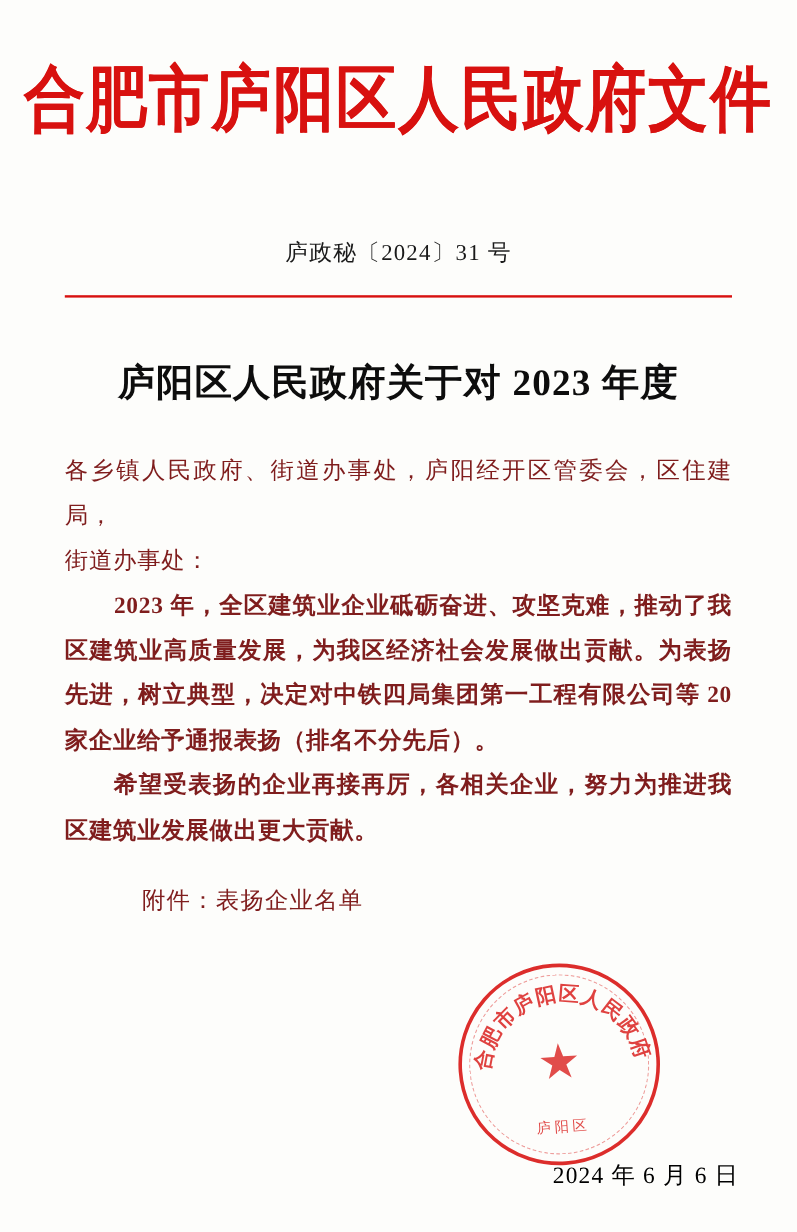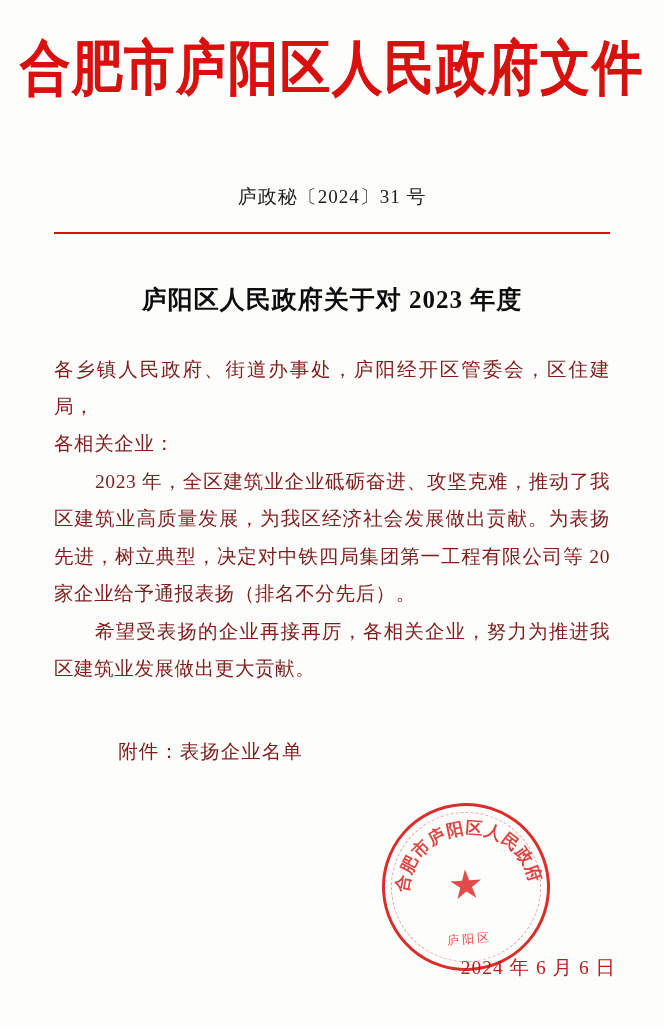--- a/index.html
+++ b/index.html
@@ -17,21 +17,21 @@
   }
 
   .page {
     position: absolute;
     inset: 0;
     background: #fdfdfb;
   }
 
   
   .doc-header {
-    padding-top: 34px;
+    padding-top: 48px;
     text-align: center;
   }
   .doc-header-title {
     color: #d8110f;
     font-family: "DejaVu Serif", "Liberation Serif", serif;
     font-weight: bold;
     font-size: 50px;
     letter-spacing: 2px;
     line-height: 1.15;
     white-space: nowrap;
@@ -53,21 +53,21 @@
     width: 556px;
     height: 2.5px;
     background: #d8110f;
   }
 
   
   .doc-title {
     margin-top: 46px;
     text-align: center;
     font-weight: bold;
-    font-size: 25px;
+    font-size: 31px;
     line-height: 1.62;
     letter-spacing: 1px;
     color: #0d0d0d;
   }
   .doc-title .line {
     display: block;
   }
 
   
   .doc-body {
@@ -77,24 +77,25 @@
     line-height: 1.92;
     letter-spacing: 0.6px;
     color: #7f1d1d;
     text-align: justify;
   }
   .doc-body p {
     margin: 0;
   }
   .indent-2 {
     text-indent: 2.1em;
+    font-weight: bold;
   }
 
   .attachment {
-    margin-top: 46px;
+    margin-top: 22px;
     text-indent: 3.3em;
     font-size: 19.5px;
     letter-spacing: 1px;
   }
 
   
   .signature-area {
     position: absolute;
     right: 40px;
     bottom: 34px;
@@ -157,24 +158,24 @@
     transform: translateX(-50%);
     color: #d8110f;
     font-size: 12px;
     letter-spacing: 3px;
     opacity: 0.85;
     white-space: nowrap;
   }
   .doc-date {
     position: absolute;
     right: 8px;
-    bottom: 12px;
+    bottom: 0;
     font-size: 19.5px;
     letter-spacing: 1px;
-    color: #b91c1c;
+    color: #000000;
     white-space: nowrap;
   }
 </style>
 </head>
 <body>
 
 <div class="page">
 
   <div class="doc-header">
     <div class="doc-header-title">合肥市庐阳区人民政府文件</div>
@@ -183,21 +184,21 @@
   <div class="doc-number">庐政秘〔2024〕31 号</div>
 
   <div class="red-rule"></div>
 
   <div class="doc-title">
     <span class="line">庐阳区人民政府关于对 2023 年度</span>
   </div>
 
   <div class="doc-body">
     <p>各乡镇人民政府、街道办事处，庐阳经开区管委会，区住建局，</p>
-    <p>各相关企业：</p>
+    <p>街道办事处：</p>
     <p class="indent-2">2023 年，全区建筑业企业砥砺奋进、攻坚克难，推动了我区建筑业高质量发展，为我区经济社会发展做出贡献。为表扬先进，树立典型，决定对中铁四局集团第一工程有限公司等 20 家企业给予通报表扬（排名不分先后）。</p>
     <p class="indent-2">希望受表扬的企业再接再厉，各相关企业，努力为推进我区建筑业发展做出更大贡献。</p>
 
     <div class="attachment">附件：表扬企业名单</div>
   </div>
 
   <div class="signature-area">
     <div class="seal">
       <div class="seal-inner-ring"></div>
       <div class="seal-text-ring">

